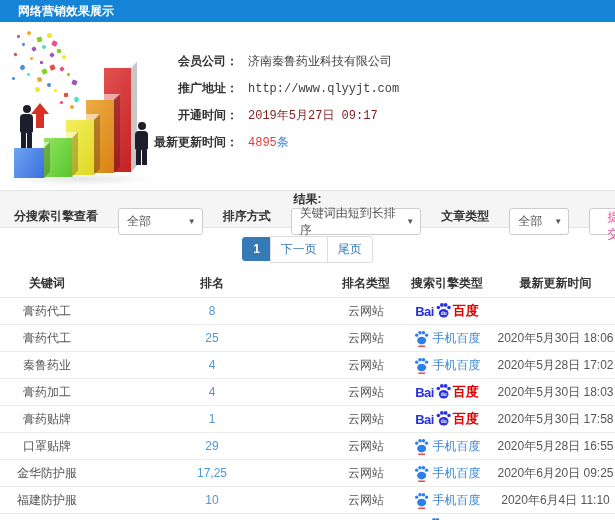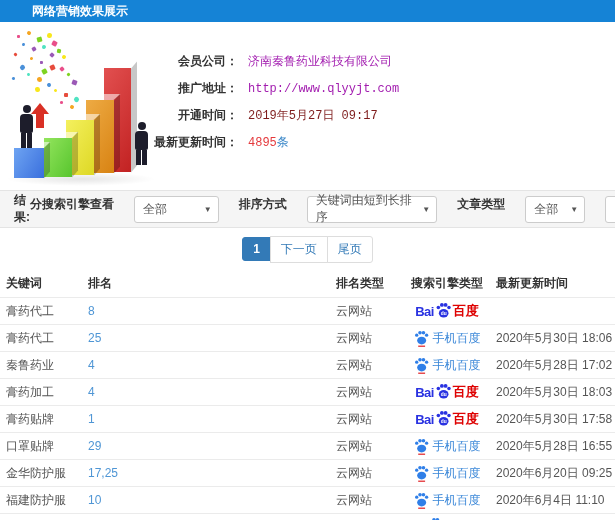--- a/index.html
+++ b/index.html
@@ -2,29 +2,29 @@
 <html><head>
 <meta charset="utf-8">
 <style>
   * { margin:0; padding:0; box-sizing:border-box; }
   html,body { width:615px; height:520px; overflow:hidden; background:#fff;
     font-family:"Liberation Sans","DejaVu Sans",sans-serif; font-size:12px; color:#555; }
   a { text-decoration:none; }
 
   
   .topbar { height:22px; background:#1583d6; color:#fff; display:flex; align-items:center;
-    padding-left:32px; font-weight:bold; font-size:12px; }
+    padding-left:18px; font-weight:bold; font-size:12px; }
 
   
   .info-section { position:relative; height:168px; background:#fff;font-family:Liberation Mono, monospace; }
   .info-rows { position:absolute; left:148px; top:26px; }
   .info-row { display:flex; align-items:center; height:27px; }
   .info-label { width:90px; text-align:right; font-weight:bold; color:#333; }
   .info-value { margin-left:10px; color:#7f1d1d; }
-  .info-value.link { color:#a21caf; }
+  .info-value.link { color:#404040; }
   .red-num { color:#e4393c; margin-left:10px; }
   .blue-suffix { color:#3a87c8; }
 
   
   .illo { position:absolute; left:2px; top:3px; width:170px; height:165px; }
   .illo .bar { position:absolute; }
   .illo .bar::before { content:""; position:absolute; top:-6px; left:3px; width:100%; height:6px;
     transform:skewX(-50deg); background:rgba(255,255,255,.55); }
   .illo .bar::after { content:""; position:absolute; right:-6px; top:-3px; width:6px; height:100%;
     transform:skewY(-50deg); background:rgba(0,0,0,.22); }
@@ -44,21 +44,21 @@
   .man .head { width:8px; height:8px; border-radius:50%; background:#1d1d2b; margin:0 auto 1px; }
   .man .torso { width:13px; height:19px; background:#1d1d2b; border-radius:4px 4px 2px 2px; margin:0 auto; }
   .man .legs { width:11px; height:15px; margin:0 auto;
     background:linear-gradient(to right,#1d1d2b 42%,transparent 42%,transparent 58%,#1d1d2b 58%); }
   .man-left { left:18px; bottom:42px; }
   .man-right { left:133px; bottom:25px; }
   .confetti span { position:absolute; display:block; }
 
   
   .filter-bar { height:38px; background:#f5f5f5; border-top:1px solid #e4e4e4; border-bottom:1px solid #e4e4e4;
-    display:flex; align-items:center; padding:0 14px; }
+    display:flex; align-items:center; padding:0 14px;flex-direction:column; }
   .result-label { font-weight:bold; color:#333; }
   .filter-controls { margin-left:auto; display:flex; align-items:flex-start; gap:20px; }
   .filter-controls label { font-weight:bold; color:#333; white-space:nowrap; }
   .select { background:#fff; border:1px solid #ccc; border-radius:3px; height:27px; display:flex;
     align-items:center; padding:0 6px 0 8px; color:#555; cursor:pointer; }
   .select .caret { margin-left:auto; font-size:8px; color:#555; padding-left:6px; }
   .sel-engine { width:88px; }
   .sel-sort { width:136px; }
   .sel-article { width:62px; }
   .submit-btn { background:#fff; border:1px solid #ccc; border-radius:3px; height:27px; padding:0 12px;
@@ -69,21 +69,21 @@
   .page { border:1px solid #ddd; background:#fff; color:#337ab7; padding:4px 10px; margin-left:-1px; cursor:pointer; }
   .page.first { border-radius:3px 0 0 3px; margin-left:0; }
   .page.last { border-radius:0 3px 3px 0; }
   .page.active { background:#337ab7; border-color:#337ab7; color:#fff; font-weight:bold; }
 
   
   .table { width:615px; }
   .tr, .thead { display:flex; align-items:center; border-bottom:1px solid #ebebeb; }
   .thead { height:28px; font-weight:bold; color:#333; }
   .tr { height:27px; }
-  .td, .th { overflow:hidden; white-space:nowrap; }
+  .td, .th { overflow:hidden; white-space:nowrap;text-align:center; }
   .c-kw   { width:88px;  padding-left:6px; }
   .c-rank { width:248px; }
   .c-type { width:60px; }
   .c-engine { width:96px; padding-left:6px; display:flex; align-items:center; justify-content:center; }
   .c-time { flex:1; padding-left:4px; }
   .rank-link { color:#4f96d5; cursor:pointer; }
   .kw-text { color:#555; }
 
   
   .paw { display:inline-block; vertical-align:middle; }

